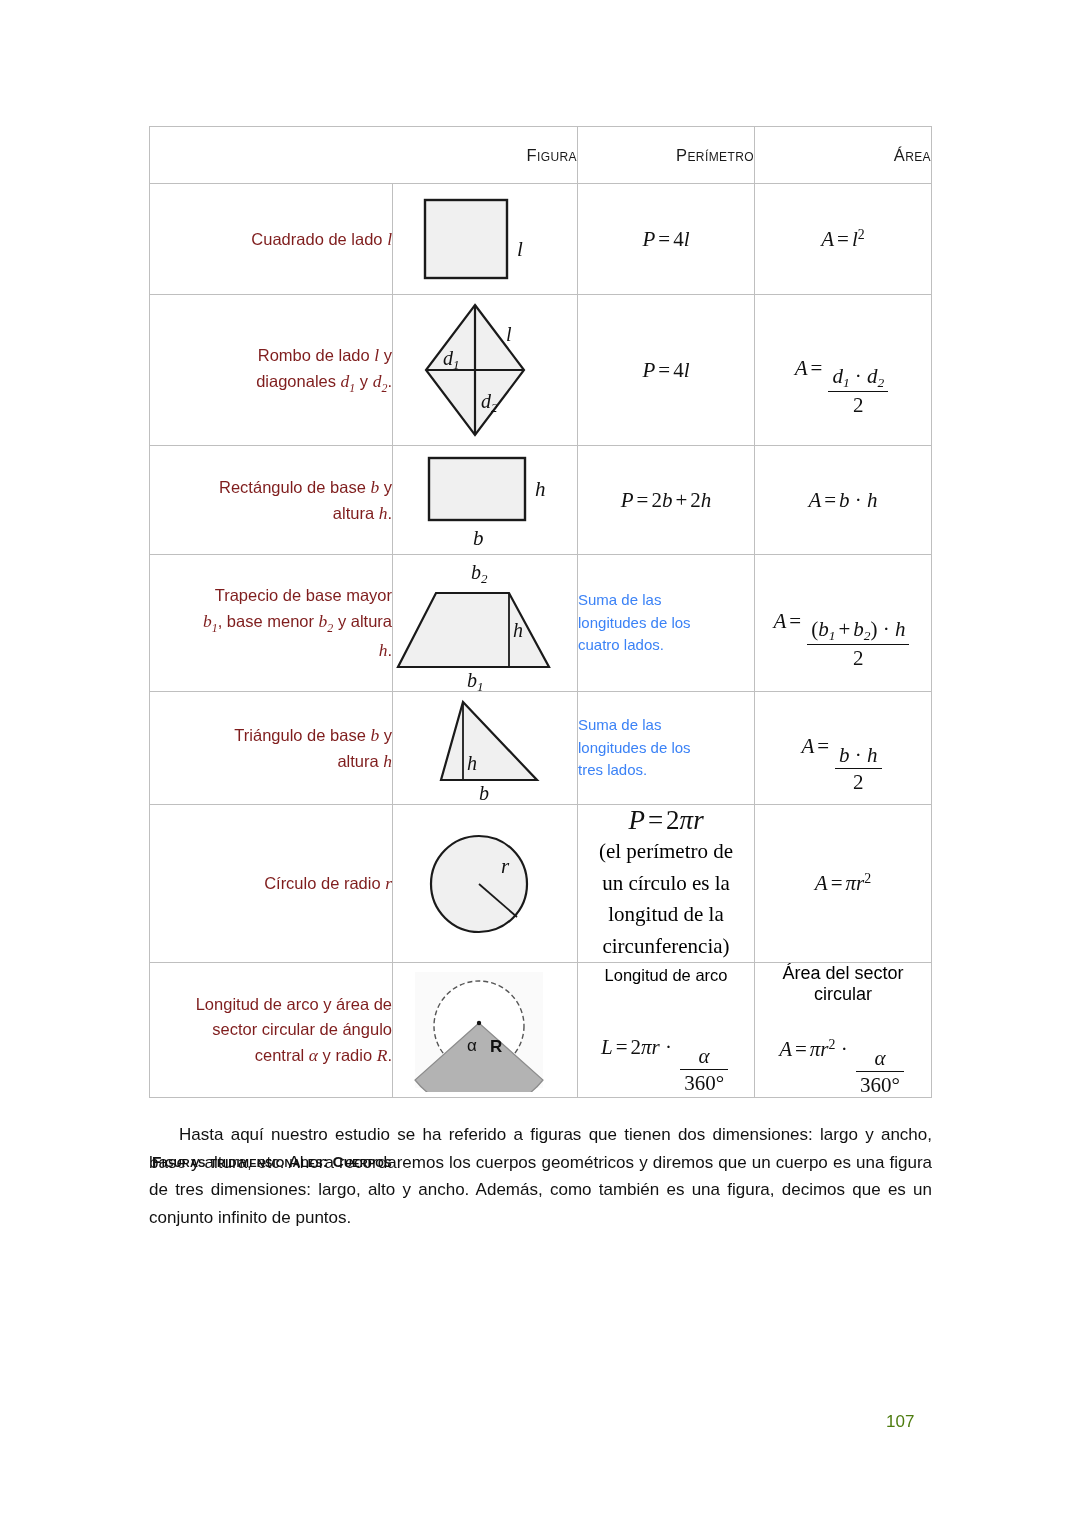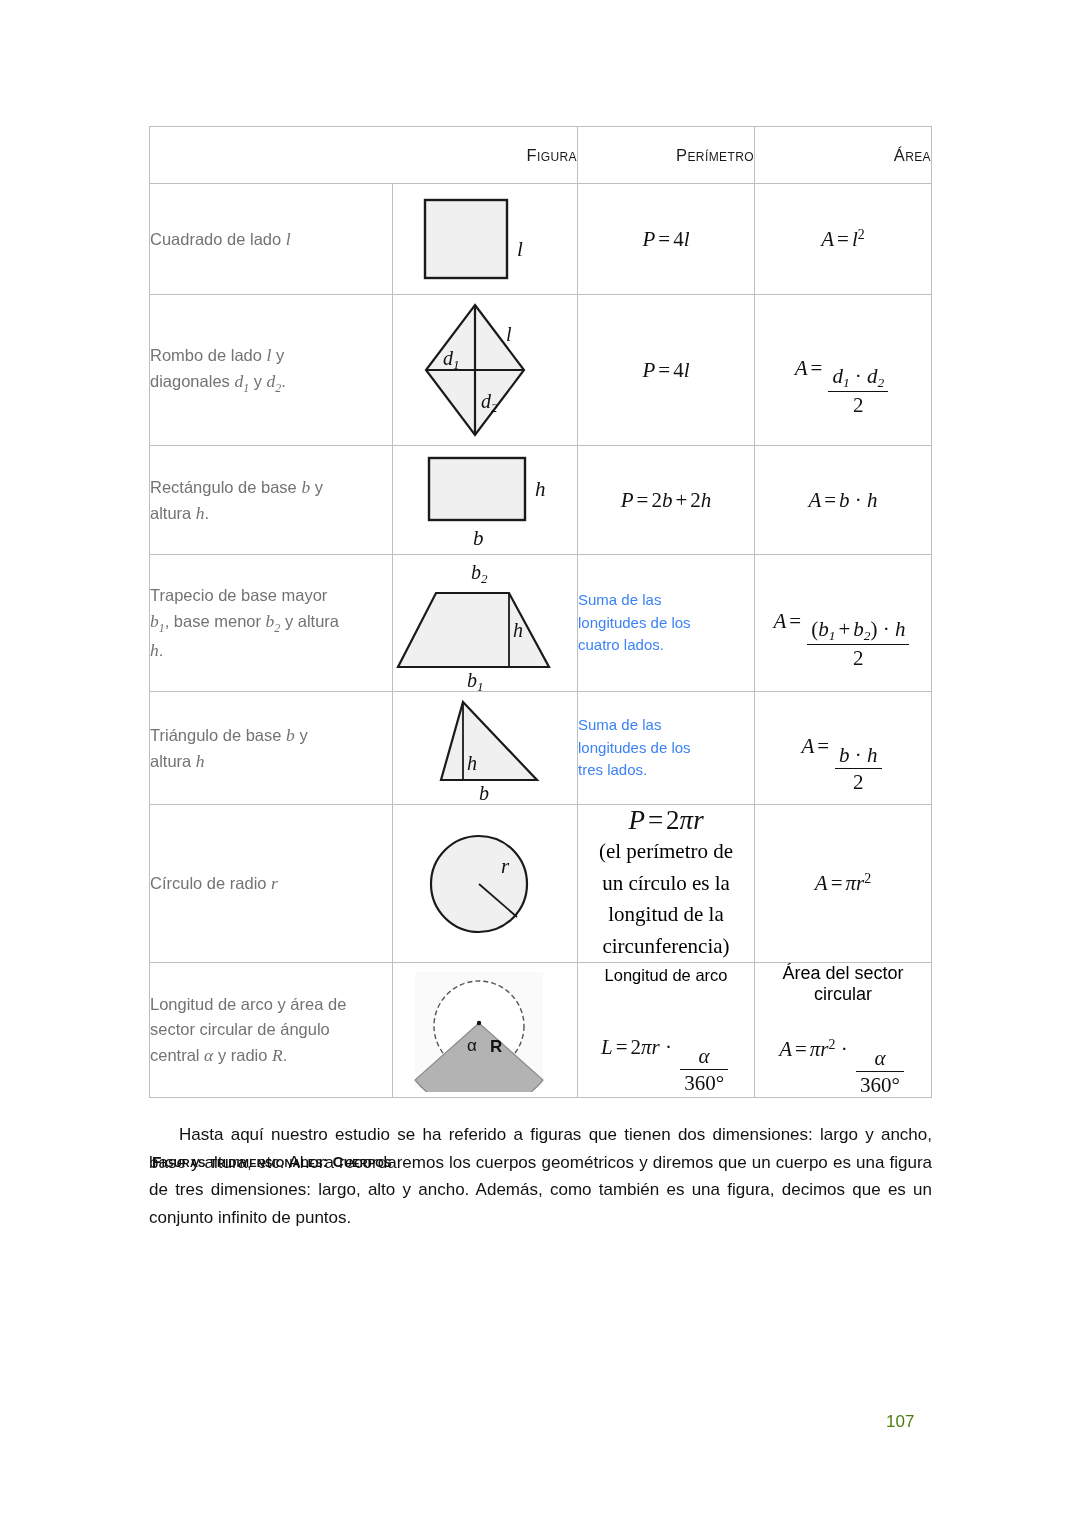--- a/index.html
+++ b/index.html
@@ -47,25 +47,25 @@
     height: 56px;
     text-align: right;
     font-weight: 400;
     font-size: 16.5px;
     font-variant: small-caps;
     letter-spacing: 0.4px;
     color: #1a1a1a;
   }
 
   .cell-name {
-    text-align: left;
+    text-align: right;
     font-size: 16.5px;
     line-height: 1.5;
     padding: 6px 14px;
-    color: #737373;
+    color: #7f1d1d;
   }
   .cell-fig {
     text-align: center;
     padding: 0;
   }
   .cell-text {
     text-align: left;
     font-size: 15px;
     line-height: 1.52;
     padding: 6px 10px;

